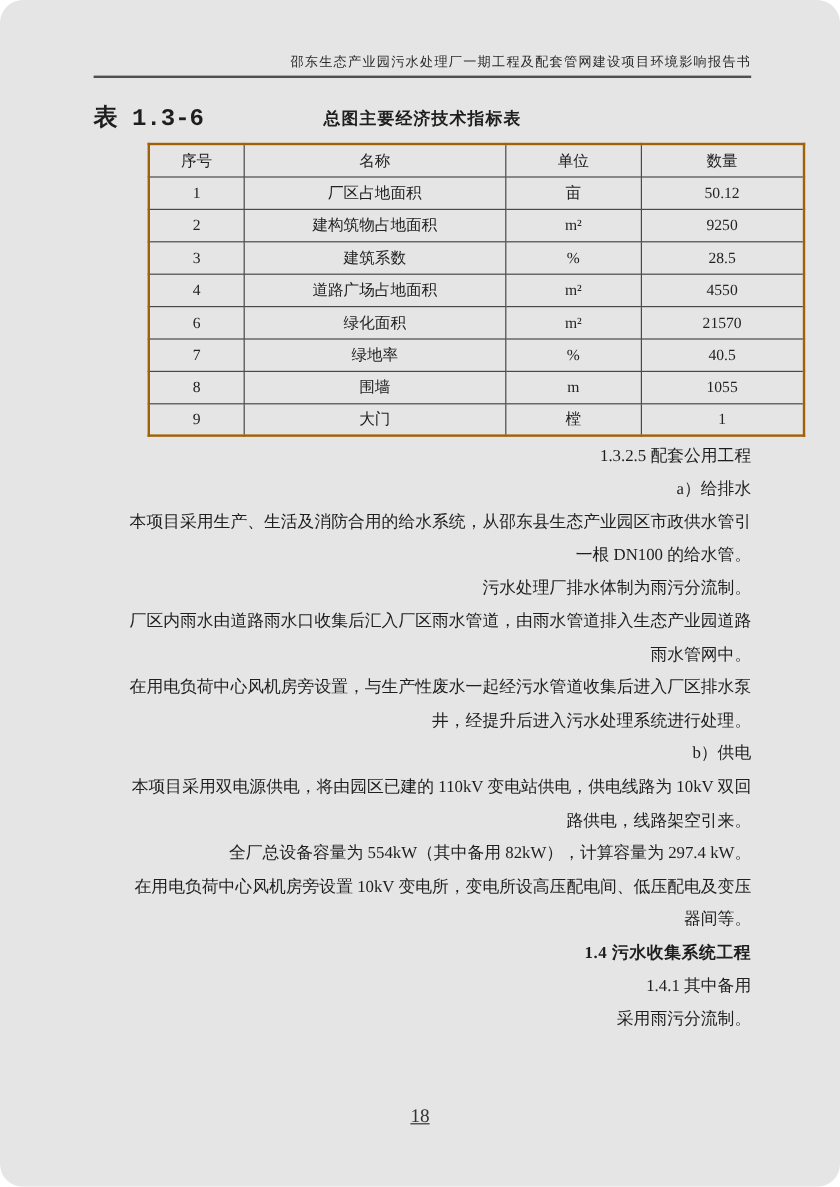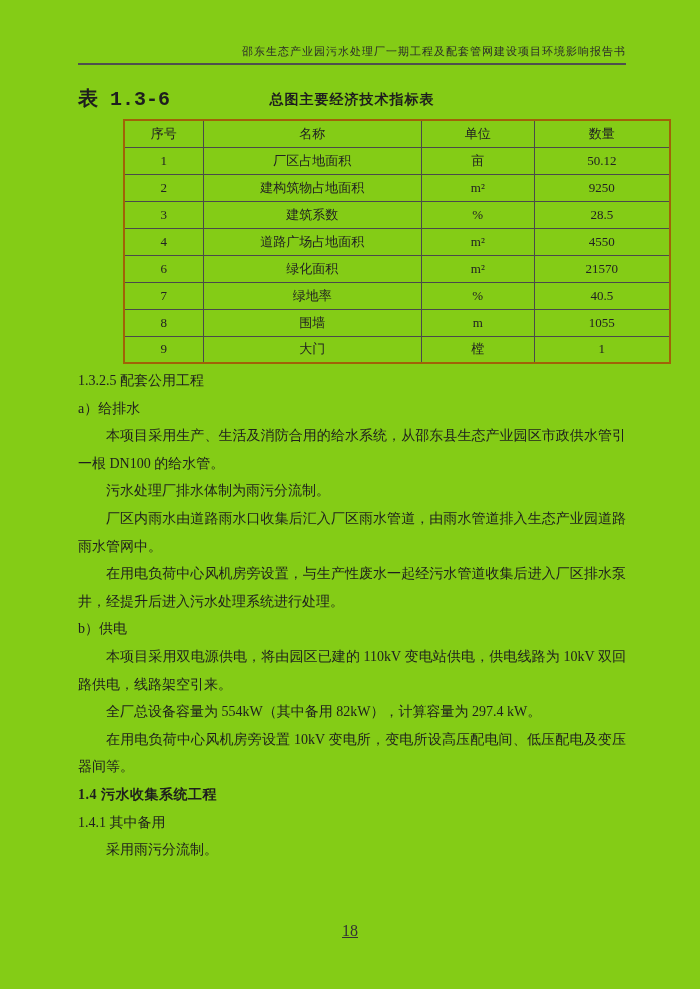--- a/index.html
+++ b/index.html
@@ -1,24 +1,25 @@
 <!DOCTYPE html>
 <html><head>
 <meta charset="utf-8">
 <style>
   * { margin: 0; padding: 0; box-sizing: border-box; }
   html, body { background: #ffffff; }
   .page {
     position: relative;
     width: 700px;
     height: 989px;
-    background: #84cc16;
+    background: #e5e5e5;
     font-family: "Liberation Serif", "DejaVu Serif", serif;
     color: #1e1e1e;
     overflow: hidden;
+    border-radius: 19px;
   }
   .header {
     position: absolute;
     top: 44px;
     left: 78px;
     right: 74px;
     border-bottom: 2px solid #4f4f4f;
     padding-bottom: 4px;
   }
   .header-text {
@@ -75,21 +76,21 @@
   .col-no   { width: 14.5%; }
   .col-name { width: 40.0%; }
   .col-unit { width: 20.6%; }
   .col-qty  { width: 24.9%; }
   .body-text {
     margin-top: 3px;
     font-size: 14px;
     line-height: 27.6px;
     color: #1e1e1e;
   }
-  .body-text p { margin: 0; }
+  .body-text p { margin: 0; text-align: right; }
   .para {
     text-indent: 2em;
     text-align: justify;
   }
   .sub-item { margin-left: 2em; }
   .heading-l4 { font-weight: normal; }
   .heading-l2 { font-weight: bold; letter-spacing: 0.5px; }
   .heading-l3 { font-weight: normal; }
   .footer {
     position: absolute;

